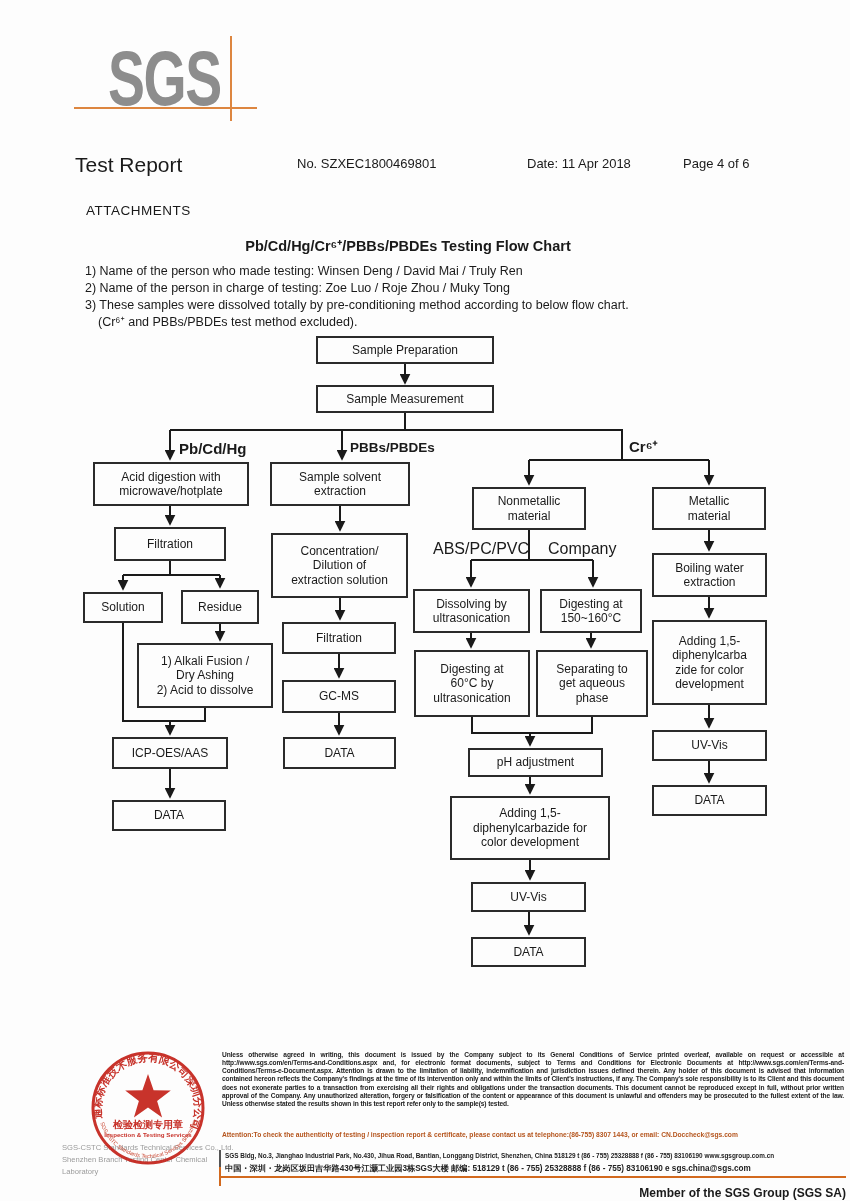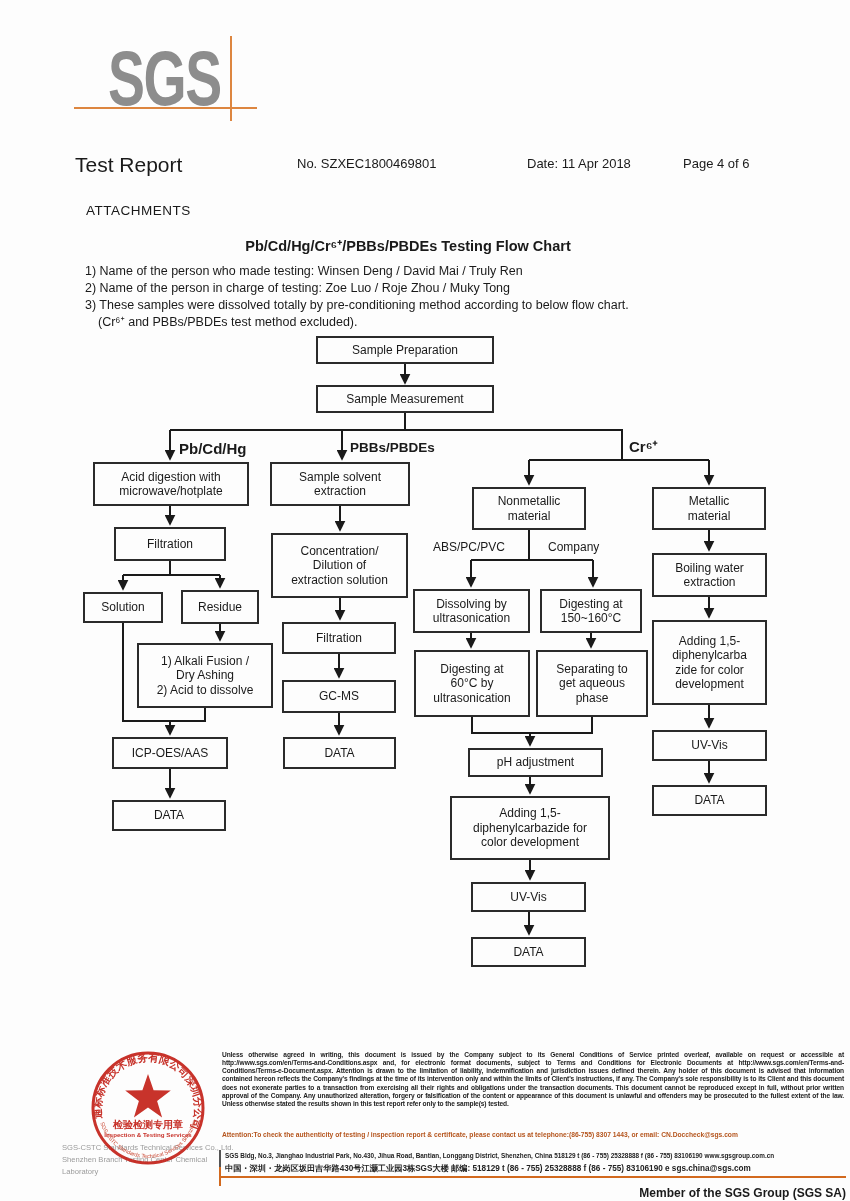--- a/index.html
+++ b/index.html
@@ -21,21 +21,21 @@
                font-size:14.5px;font-weight:bold;}
   
   .notes{position:absolute;left:85px;top:263px;font-size:12.5px;line-height:17px;}
   .notes .indent{padding-left:13px;}
   
   .connectors{position:absolute;left:0;top:0;width:850px;height:1201px;}
   .fbox{position:absolute;border:2px solid #2b2b2b;background:#fdfdfd;display:flex;
         align-items:center;justify-content:center;text-align:center;font-size:12px;
         line-height:1.2;white-space:pre-line;box-sizing:border-box;}
   .blabel{position:absolute;font-size:15px;font-weight:bold;}
-  .slabel{position:absolute;font-size:12px;}
+  .slabel{position:absolute;font-size:16px;}
   
   .company-lines{position:absolute;left:62px;top:1142px;font-size:7.6px;line-height:12px;
                  color:#9b9b9b;width:180px;}
   .legal{position:absolute;left:222px;top:1051px;width:622px;font-size:6.6px;line-height:8.15px;
          font-weight:bold;text-align:justify;letter-spacing:-0.1px;color:#222;}
   .attention{position:absolute;left:222px;top:1131px;width:622px;font-size:6.7px;line-height:8.3px;
              font-weight:bold;color:#b4541c;}
   .addresses{position:absolute;left:219px;top:1150px;width:625px;border-left:2px solid #555;
              padding-left:4px;box-sizing:border-box;}
   .addr-en{font-size:6.4px;line-height:12px;font-weight:bold;color:#222;white-space:nowrap;}

